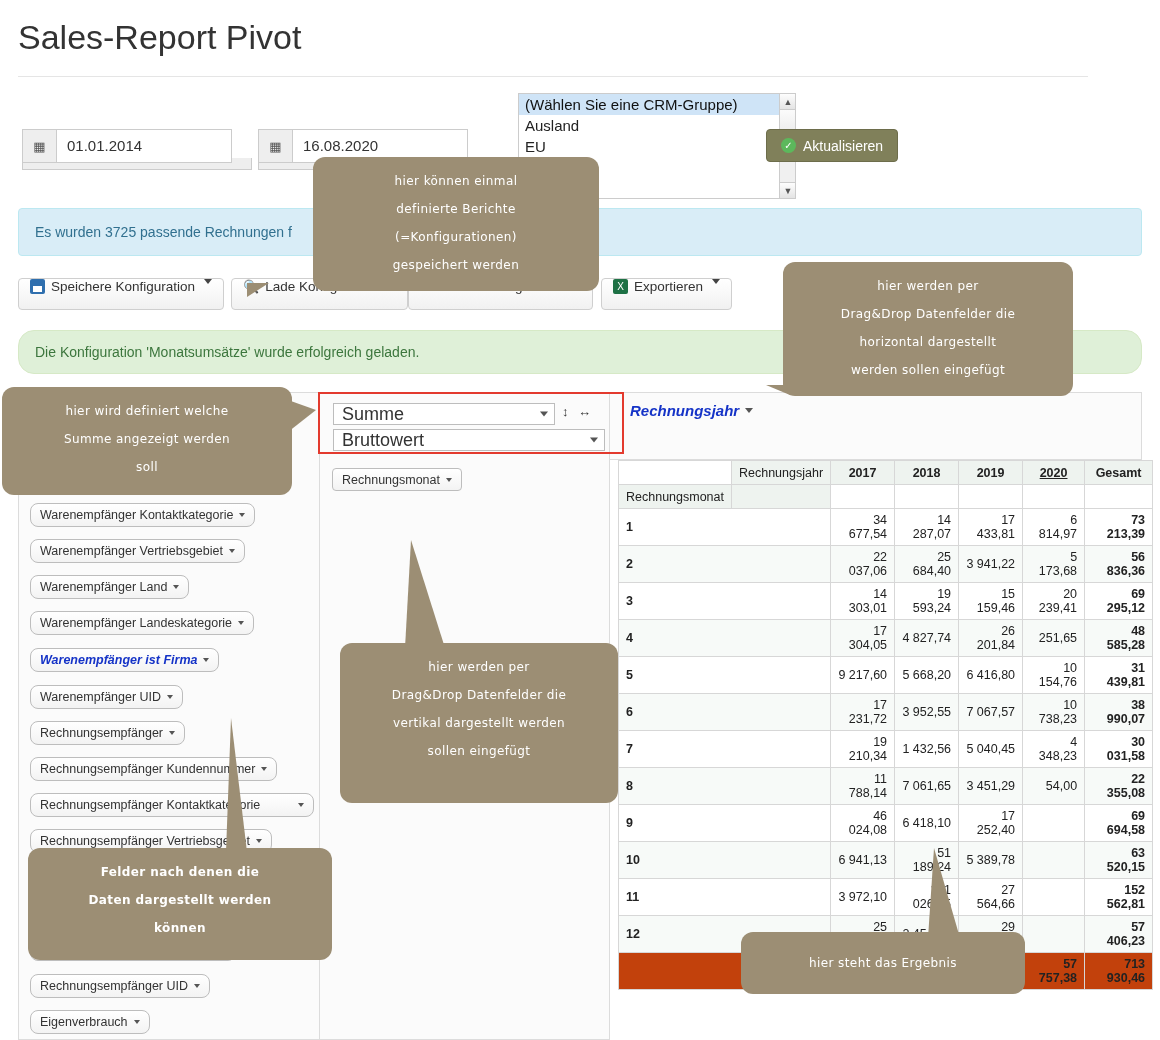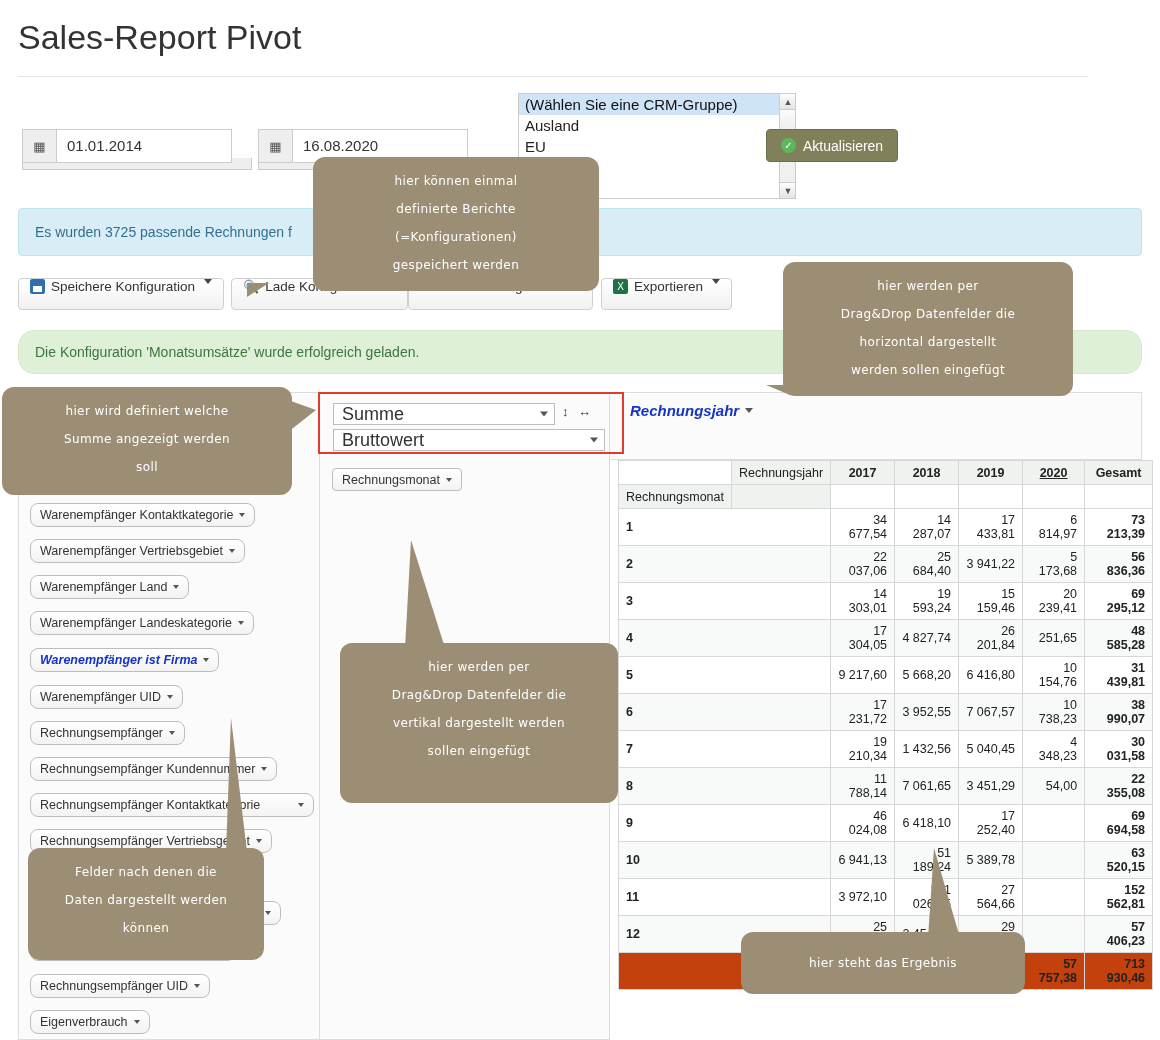--- a/index.html
+++ b/index.html
@@ -466,19 +466,19 @@
 
   <div class="callout" style="left:783px; top:262px; width:290px; height:134px;">hier werden per<br>Drag&amp;Drop Datenfelder die<br>horizontal dargestellt<br>werden sollen eingefügt</div>
   <div class="tail" style="left:766px; top:385px; border-top:10px solid #9c8e74; border-right:0 solid transparent; border-left:24px solid transparent; border-bottom:14px solid transparent;"></div>
 
   <div class="callout" style="left:2px; top:387px; width:290px; height:108px;">hier wird definiert welche<br>Summe angezeigt werden<br>soll</div>
   <div class="tail" style="left:288px; top:400px; border-left:28px solid #9c8e74; border-top:10px solid transparent; border-bottom:22px solid transparent;"></div>
 
   <div class="callout" style="left:340px; top:643px; width:278px; height:160px;">hier werden per<br>Drag&amp;Drop Datenfelder die<br>vertikal dargestellt werden<br>sollen eingefügt</div>
   <div class="tail" style="left:405px; top:540px; width:0;height:0; border-bottom:108px solid #9c8e74; border-left:6px solid transparent; border-right:34px solid transparent;"></div>
 
-  <div class="callout" style="left:28px; top:848px; width:236px; height:112px;">Felder nach denen die<br>Daten dargestellt werden<br>können</div>
+  <div class="callout" style="left:28px; top:848px; width:304px; height:112px;font-weight:bold;">Felder nach denen die<br>Daten dargestellt werden<br>können</div>
   <div class="tail" style="left:226px; top:718px; width:0;height:0; border-bottom:134px solid #9c8e74; border-left:5px solid transparent; border-right:16px solid transparent;"></div>
 
   <div class="callout" style="left:741px; top:932px; width:284px; height:62px; line-height:42px;">hier steht das Ergebnis</div>
   <div class="tail" style="left:928px; top:848px; width:0;height:0; border-bottom:90px solid #9c8e74; border-left:6px solid transparent; border-right:26px solid transparent;"></div>
 
 </div>
 
 </body></html>

